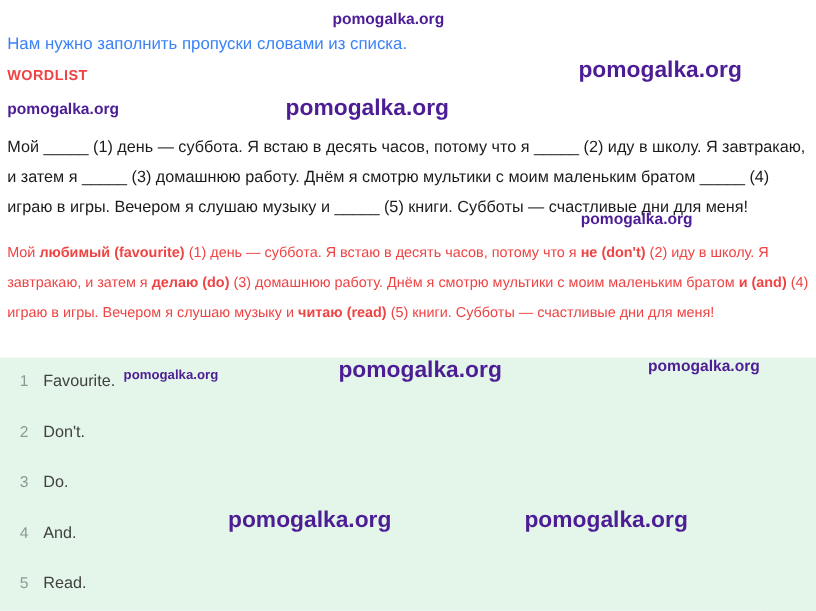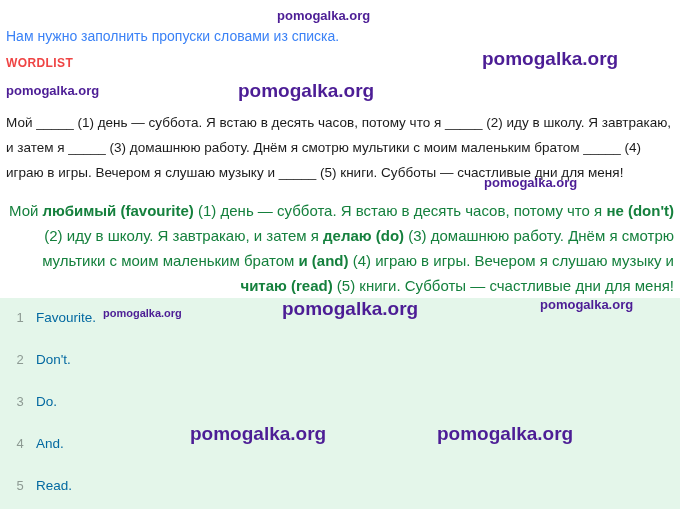--- a/index.html
+++ b/index.html
@@ -61,24 +61,23 @@
     font-size: 13.5px;
     line-height: 25px;
     color: #1b1b1b;
     margin-top: 12px;
   }
   .answer-block {
     position: absolute;
     left: 6px;
     top: 198px;
     width: 668px;
-    font-size: 15px;
+    font-size: 12px;
     line-height: 25px;
-    color: #15803d;
-    text-align: right;
+    color: #ef4444;
   }
   .answer-block b { font-weight: bold; }
 
   
   .answers {
     position: absolute;
     left: 0;
     top: 298px;
     width: 680px;
     height: 211px;
@@ -95,21 +94,21 @@
     align-items: baseline;
     gap: 10px;
   }
   .ans-num {
     color: #8d9a93;
     font-size: 13px;
     width: 12px;
     text-align: center;
   }
   .ans-text {
-    color: #0369a1;
+    color: #404040;
     font-size: 13.5px;
   }
   .r0 { top: 12px; }
   .r1 { top: 54px; }
   .r2 { top: 96px; }
   .r3 { top: 138px; }
   .r4 { top: 180px; }
 </style>
 </head>
 <body>

